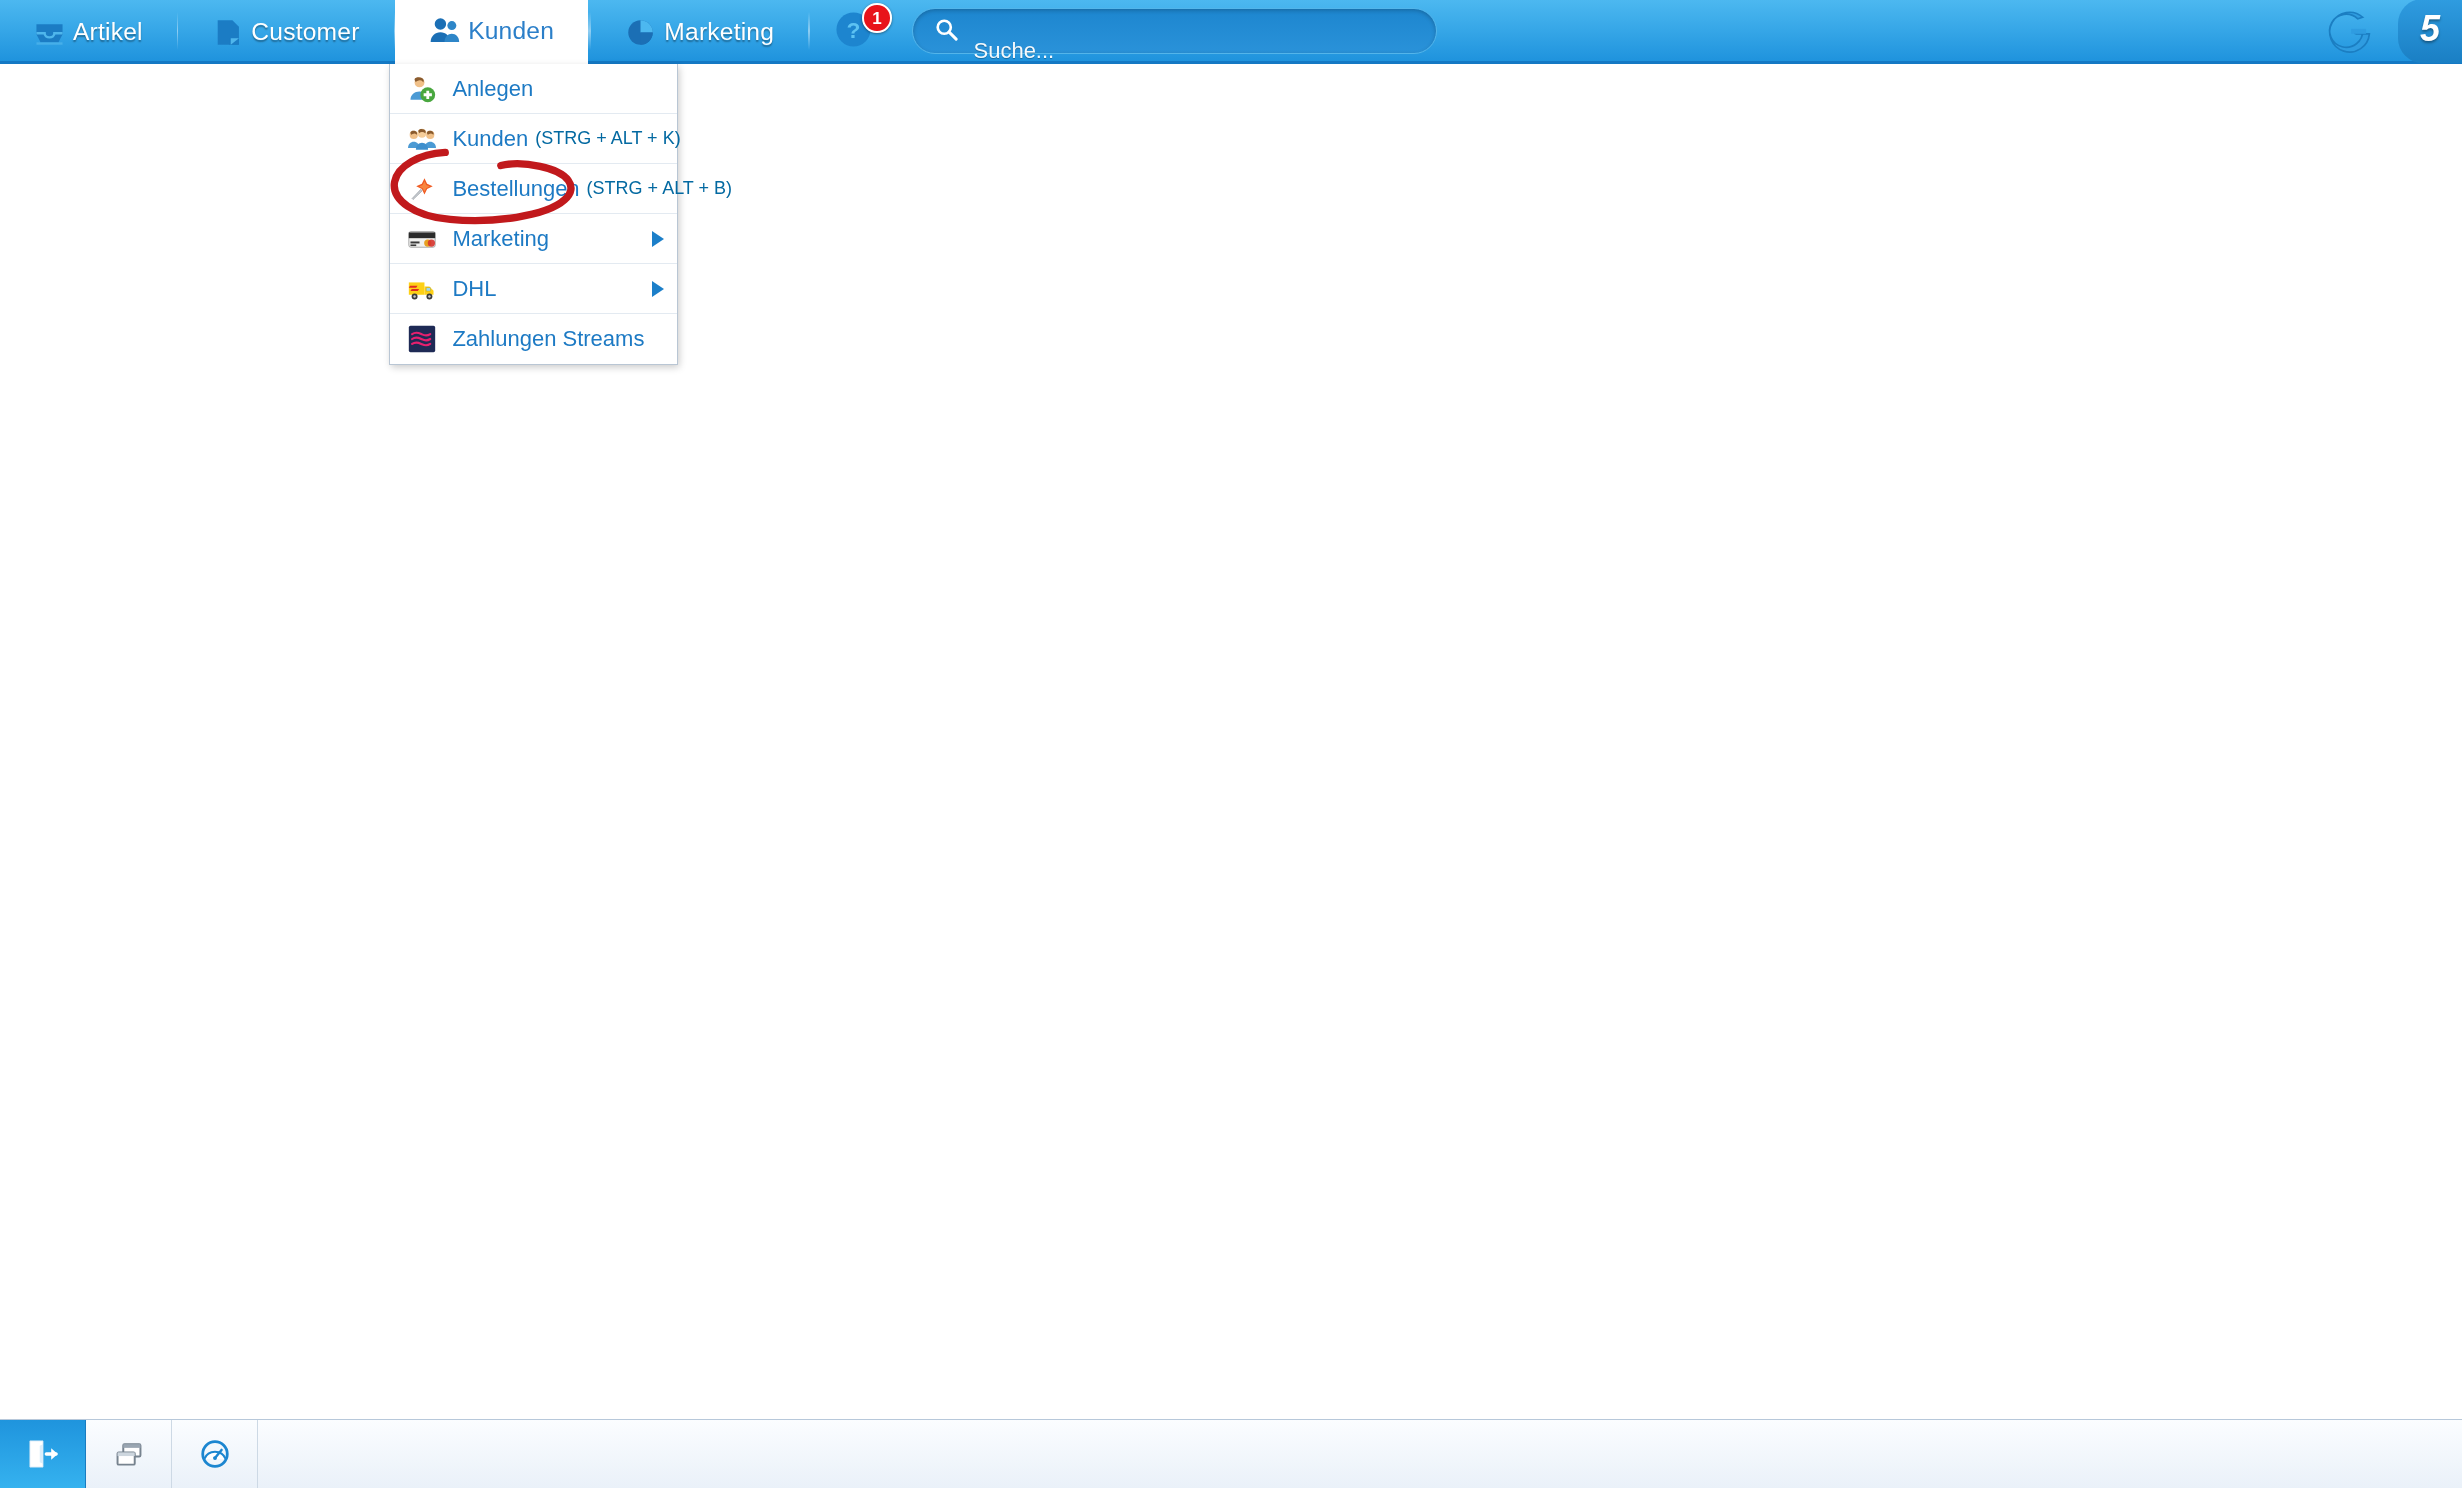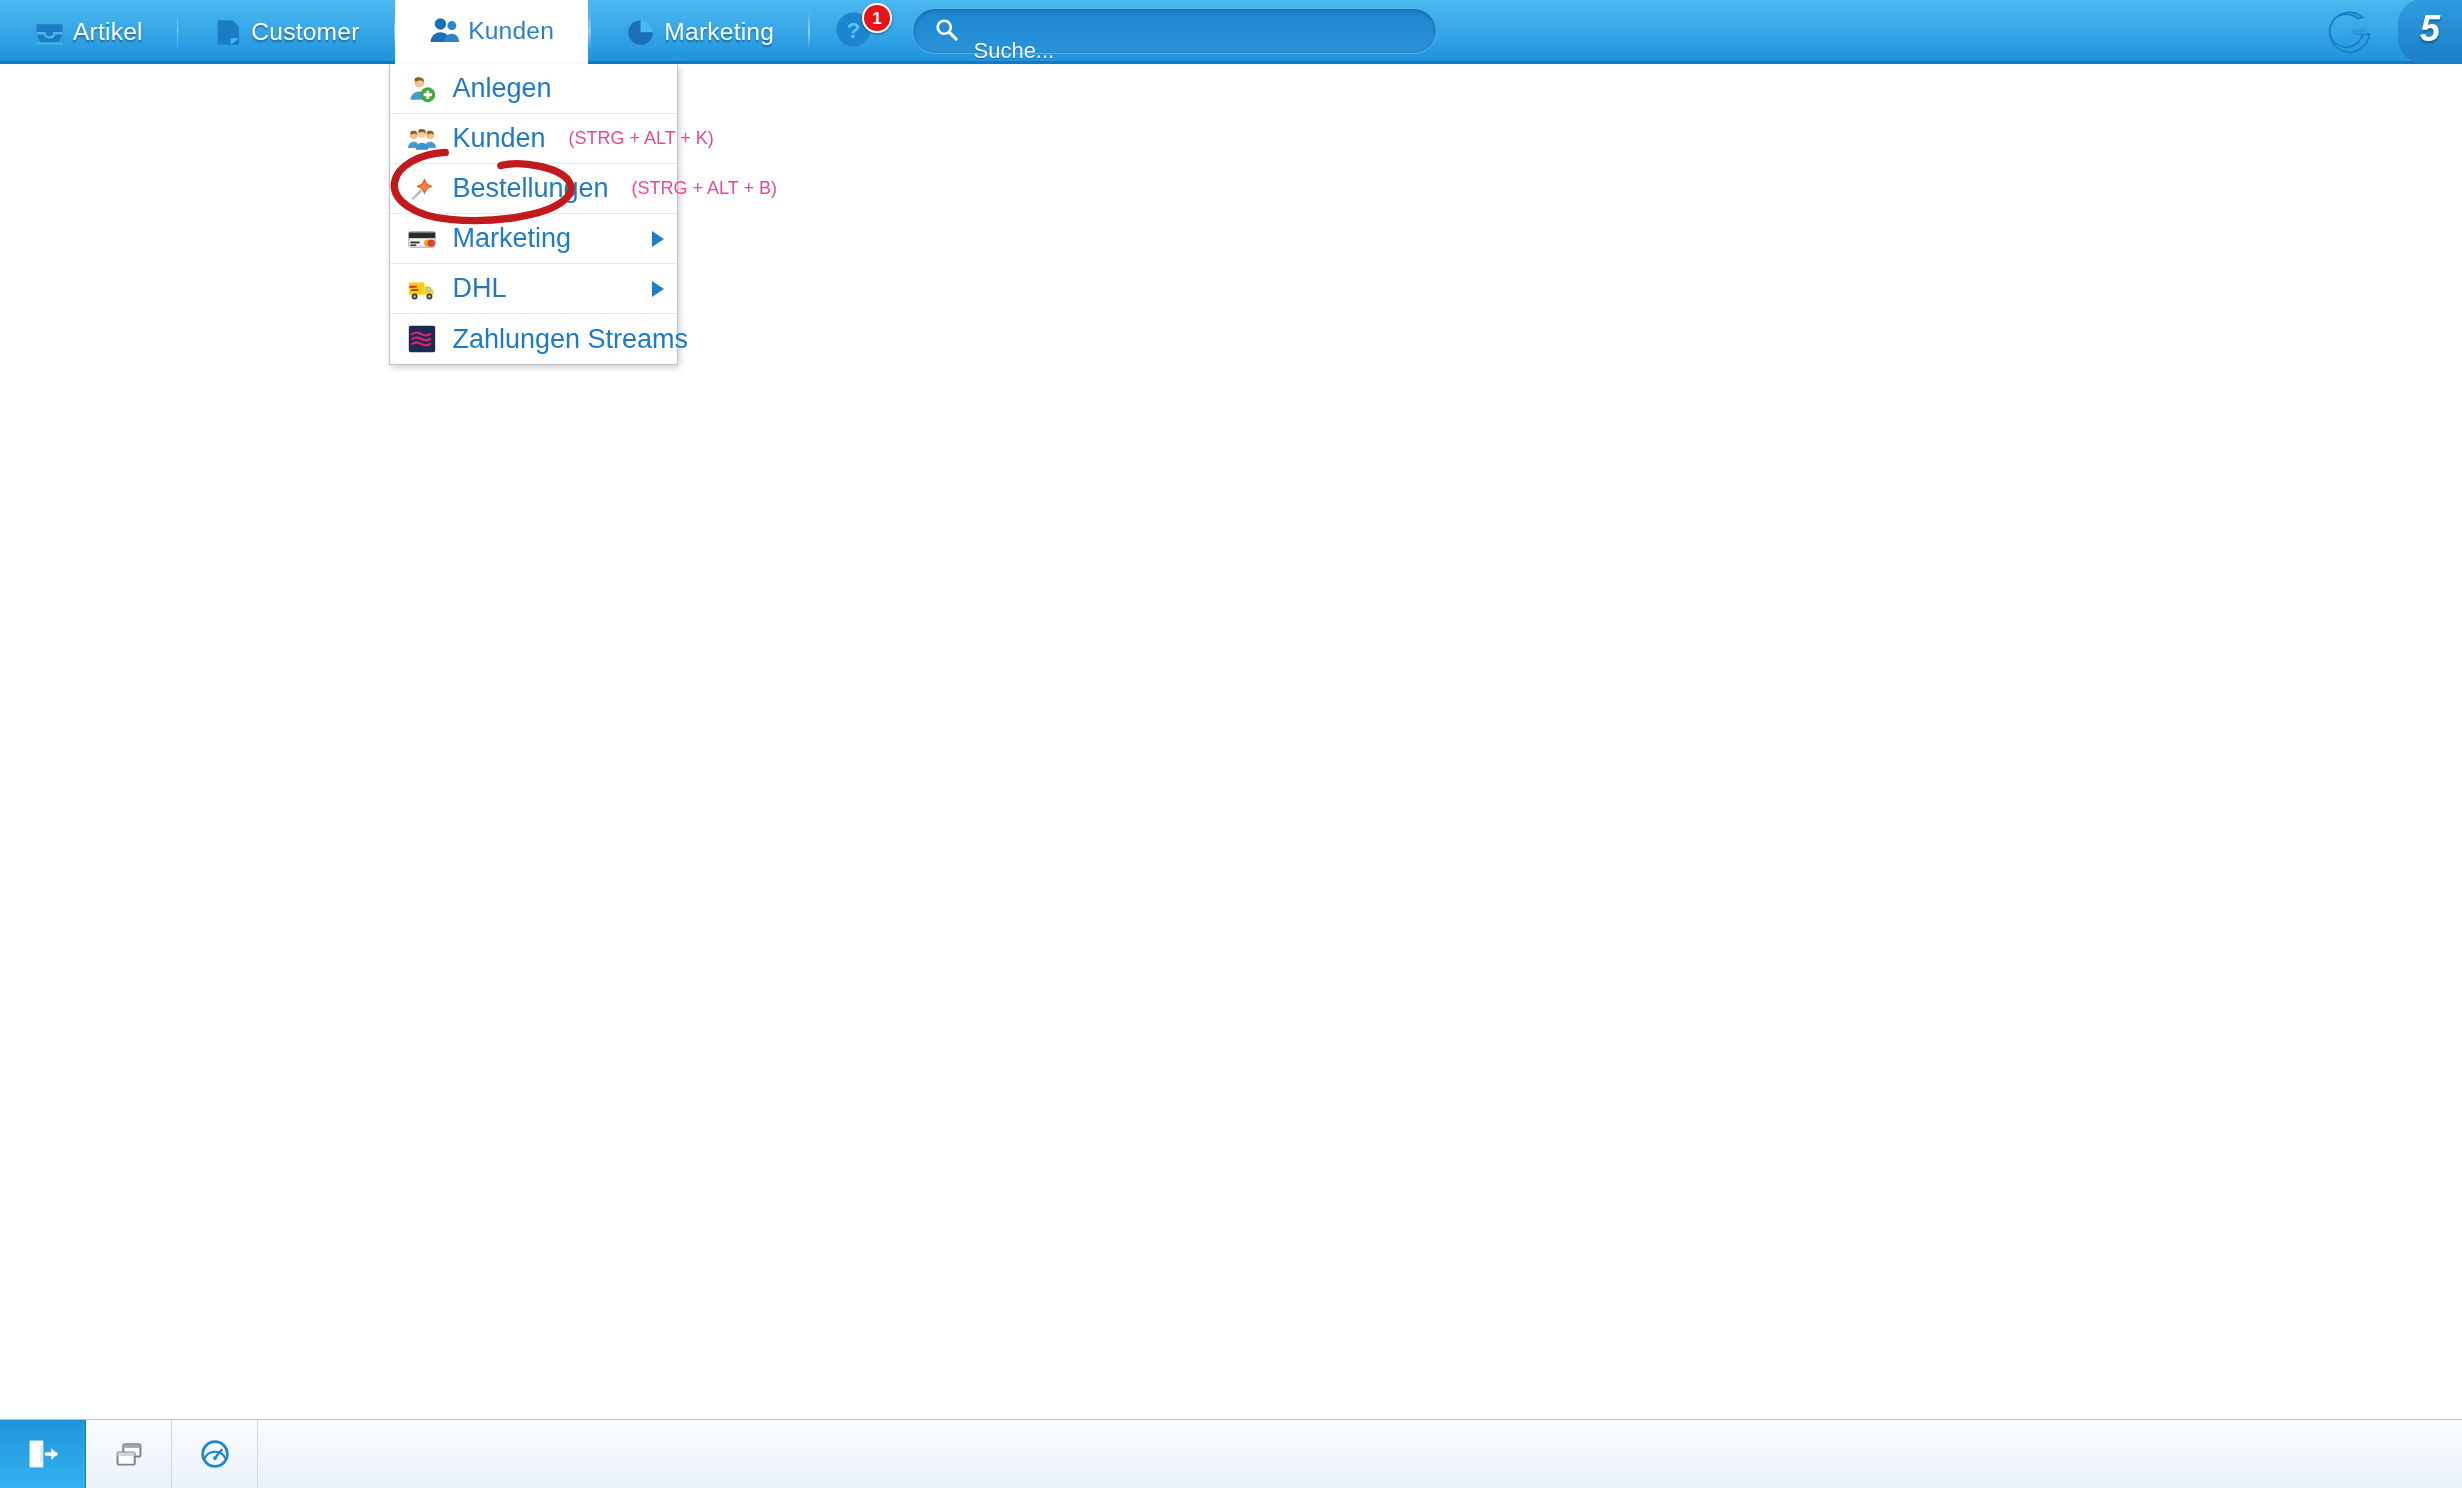--- a/index.html
+++ b/index.html
@@ -168,28 +168,28 @@
     position: relative;
   }
   .menu-item:last-child { border-bottom: none; }
   .mi-icon {
     width: 28px; height: 28px;
     flex: 0 0 28px;
     margin-right: 16.4px;
     display: block;
   }
   .mi-label {
-    font-size: 27px;
+    font-size: 22px;
     color: #1d7ac4;
     white-space: nowrap;
   }
   .mi-shortcut {
     font-size: 18px;
-    color: #ec4899;
-    margin-left: 23px;
+    color: #0369a1;
+    margin-left: 7px;
     white-space: nowrap;
   }
   .mi-arrow {
     margin-left: auto;
     width: 0; height: 0;
     border-left: 12.3px solid #1c7fc9;
     border-top: 8.2px solid transparent;
     border-bottom: 8.2px solid transparent;
   }
 

